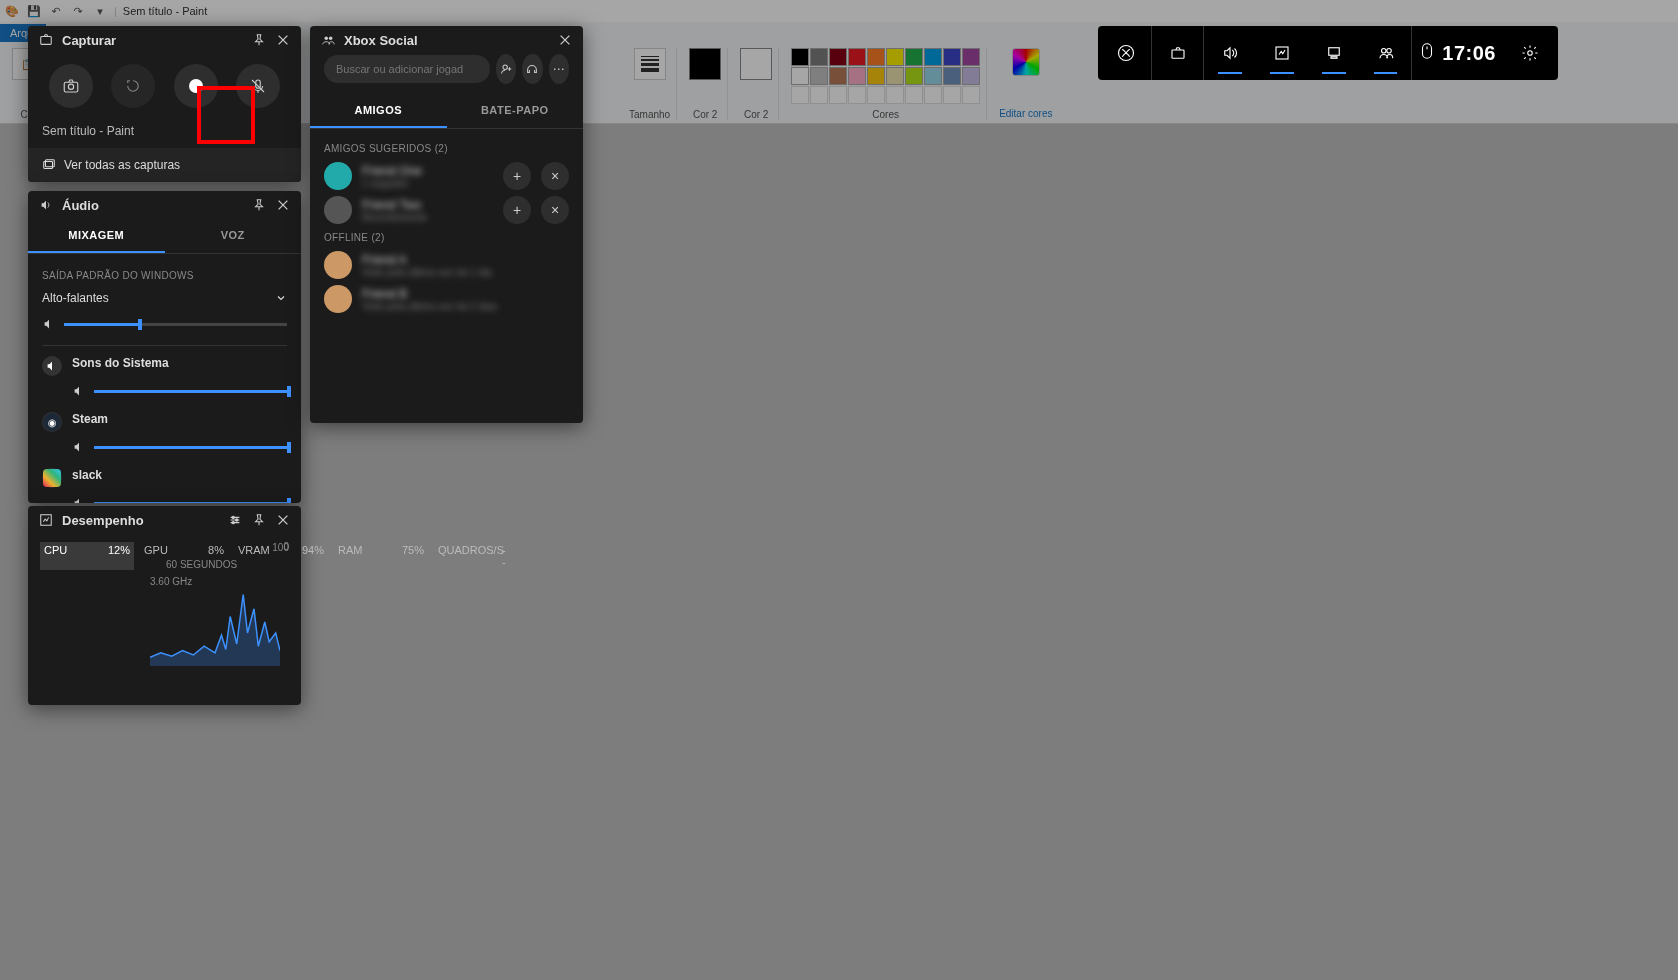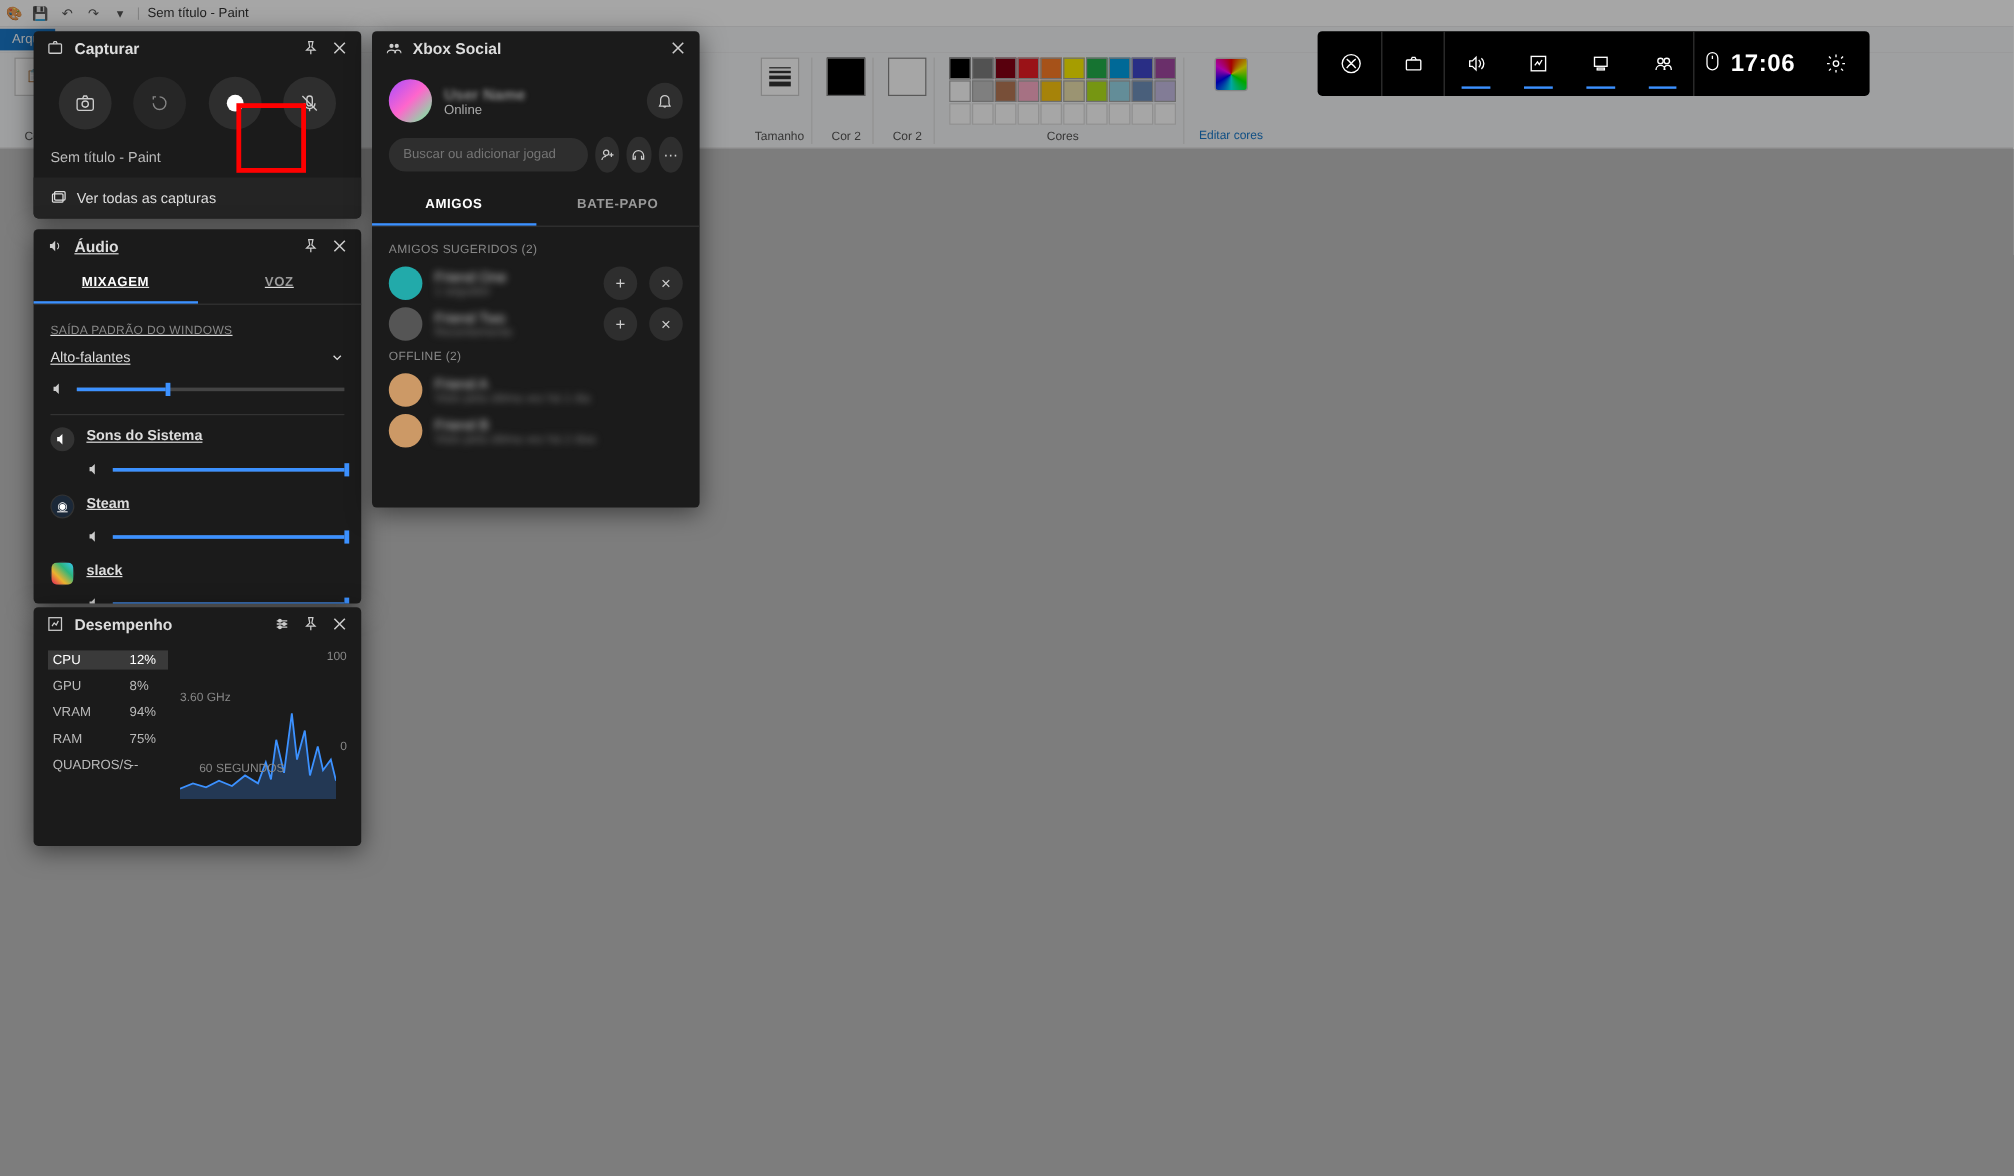--- a/index.html
+++ b/index.html
@@ -41,21 +41,21 @@
 .cap-btn { width: 44px; height: 44px; border-radius: 50%; background: #2e2e2e; display: flex; align-items: center; justify-content: center; color: #ccc; cursor: pointer; }
 .cap-btn svg { width: 18px; height: 18px; }
 .cap-btn.rec { position: relative; }
 .cap-btn.rec::after { content: ""; width: 14px; height: 14px; border-radius: 50%; background: #fff; }
 .highlight { border: 4px solid #ff0000; position: absolute; left: 169px; top: 60px; width: 58px; height: 58px; pointer-events: none; }
 .cap-sub { padding: 10px 14px; font-size: 12px; color: #bbb; }
 .cap-footer { background: #242424; padding: 10px 14px; display: flex; align-items: center; gap: 8px; cursor: pointer; border-bottom-left-radius: 4px; border-bottom-right-radius: 4px; }
 .cap-footer svg { width: 14px; height: 14px; }
 
 
-#audio { left: 28px; top: 191px; width: 273px; height: 312px; text-decoration: underline; }
+#audio { left: 28px; top: 191px; width: 273px; height: 312px; }
 .tabs { display: flex; border-bottom: 1px solid #333; }
 .tab { flex: 1; text-align: center; padding: 10px 0; font-size: 11px; font-weight: 600; letter-spacing: 0.5px; color: #999; cursor: pointer; }
 .tab.active { color: #fff; border-bottom: 2px solid #3c91ff; }
 .aud-body { padding: 10px 14px; overflow: hidden; }
 .aud-section-label { font-size: 10px; color: #888; letter-spacing: 0.3px; margin: 6px 0; }
 .aud-drop { display: flex; align-items: center; justify-content: space-between; padding: 4px 0; cursor: pointer; }
 .aud-drop .chev { width: 12px; height: 12px; }
 .slider-row { display: flex; align-items: center; gap: 8px; margin: 8px 0 14px; }
 .slider-row .spk { width: 14px; height: 14px; color: #ccc; }
 .slider { flex: 1; height: 3px; background: #444; position: relative; }
@@ -63,21 +63,21 @@
 .slider .thumb { position: absolute; top: -4px; width: 4px; height: 11px; background: #3c91ff; }
 .aud-app { display: flex; gap: 10px; margin-top: 10px; }
 .aud-app .appicon { width: 20px; height: 20px; border-radius: 50%; background: #333; display: flex; align-items: center; justify-content: center; }
 .aud-app .appname { font-size: 12px; font-weight: 600; }
 .aud-app-slider { margin-left: 30px; }
 .aud-divider { height: 1px; background: #333; margin: 4px 0; }
 
 
 #perf { left: 28px; top: 506px; width: 273px; height: 199px; }
 .perf-body { display: flex; padding: 8px 12px; gap: 10px; }
-.perf-stats { display: flex; flex-direction: column; gap: 6px; font-size: 11px; width: 100px; }
+.perf-stats { display: flex; gap: 6px; font-size: 11px; width: 100px; }
 .perf-stat { display: flex; gap: 6px; color: #bbb; padding: 2px 4px; cursor: pointer; }
 .perf-stat.active { background: #3a3a3a; color: #fff; }
 .perf-stat .k { width: 58px; }
 .perf-chart { flex: 1; position: relative; }
 .perf-chart .ymax { position: absolute; right: 0; top: 0; font-size: 10px; color: #888; }
 .perf-chart .ymin { position: absolute; right: 0; bottom: 18px; font-size: 10px; color: #888; }
 .perf-chart .ghz { position: absolute; left: 0; top: 34px; font-size: 10px; color: #888; }
 .perf-chart .xlabel { position: absolute; left: 16px; bottom: 0; font-size: 10px; color: #888; }
 .perf-chart svg { position: absolute; left: 0; top: 14px; right: 20px; bottom: 18px; }
 
@@ -424,33 +424,20 @@
         </svg>
       </span>
     <span class="title">Xbox Social</span>
     <span class="spacer"></span>
     <span class="hicon">
         <svg viewBox="0 0 16 16" stroke="currentColor" stroke-width="1.5">
           <path d="M3 3l10 10M13 3L3 13"></path>
         </svg>
       </span>
   </div>
-  <div class="soc-head">
-    <div class="avatar"></div>
-    <div style="flex:1">
-      <div class="uname">User Name</div>
-      <div class="status">Online</div>
-    </div>
-    <div class="bell">
-      <svg width="14" height="14" viewBox="0 0 16 16" fill="none" stroke="#ccc" stroke-width="1.2">
-          <path d="M4 11V7a4 4 0 0 1 8 0v4l1 2H3z"></path>
-          <path d="M7 13a1 1 0 0 0 2 0"></path>
-        </svg>
-    </div>
-  </div>
   <div class="soc-search">
     <input placeholder="Buscar ou adicionar jogad" style="">
     <div class="circ">
         <svg width="14" height="14" viewBox="0 0 16 16" fill="none" stroke="currentColor" stroke-width="1.2">
           <circle cx="7" cy="6" r="2.5"></circle>
           <path d="M3 13c0-2 2-3.5 4-3.5"></path>
           <path d="M12 6v4M10 8h4"></path>
         </svg>
       </div>
     <div class="circ">

